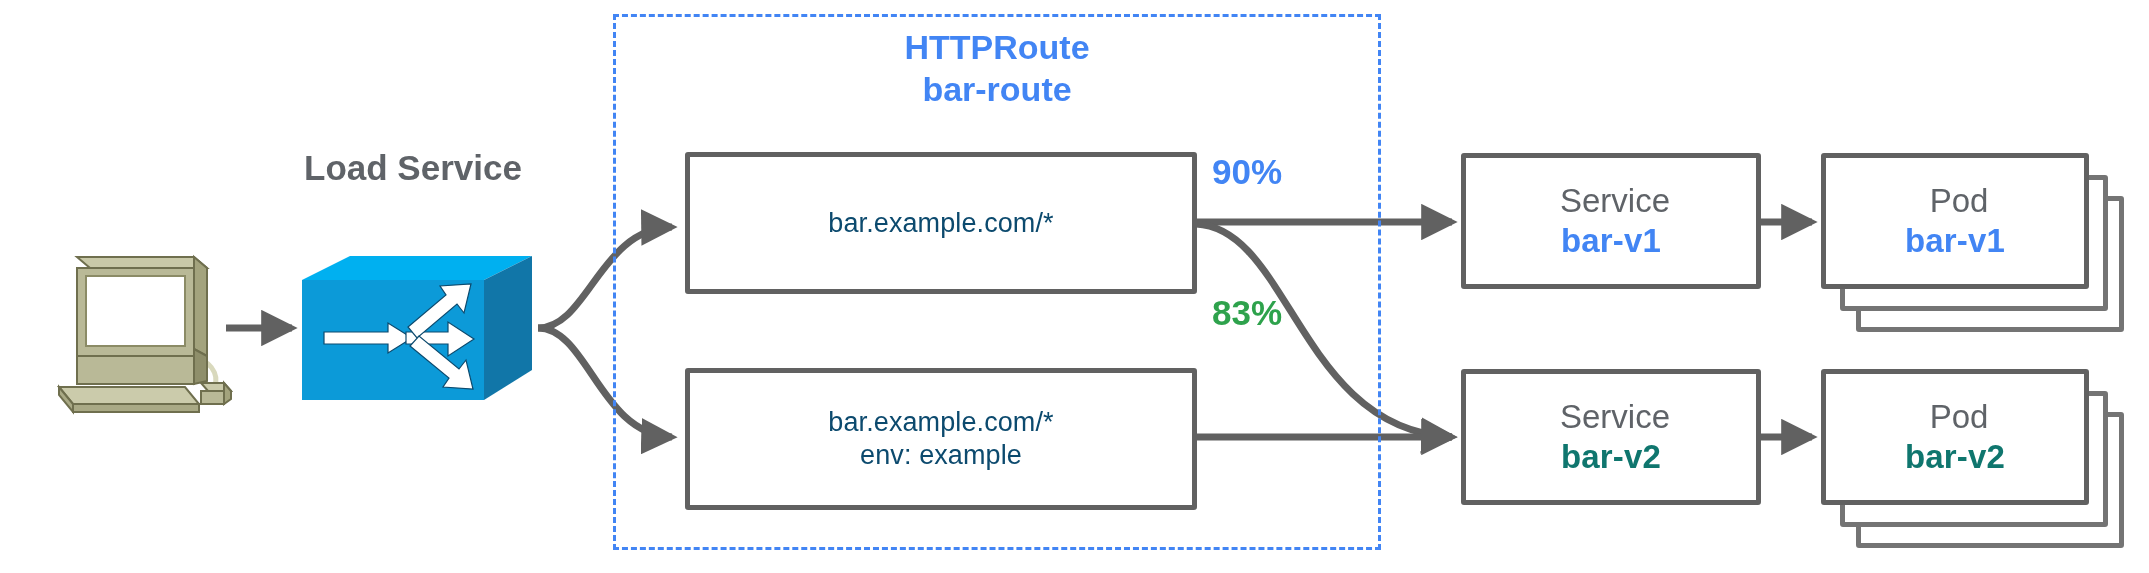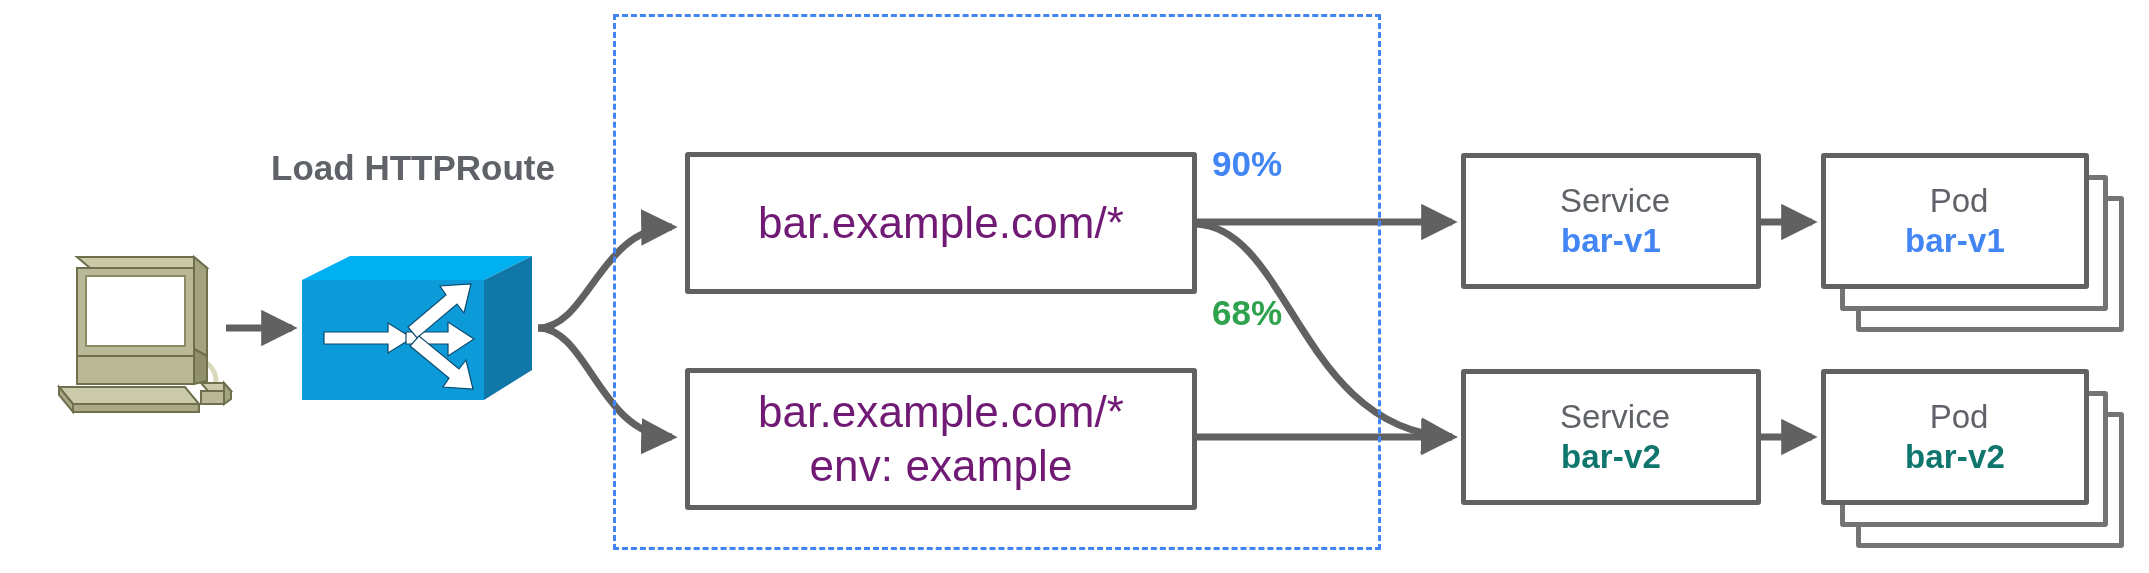--- a/index.html
+++ b/index.html
@@ -46,23 +46,23 @@
   .node .line1,
   .node .line2 {
     display: block;
     line-height: 1.22;
     white-space: nowrap;
   }
 
   
   .match-box .line1,
   .match-box .line2 {
-    font-size: 44px;
+    font-size: 27px;
     font-weight: 400;
-    color: #701a75;
+    color: #0c4a6e;
     letter-spacing: 0.1px;
   }
 
   
   .kube-box .line1 {
     font-size: 33px;
     font-weight: 400;
     color: #5f6368;
     margin-left: 8px;
   }
@@ -212,37 +212,41 @@
       <polygon points="28,84 92,84 92,75 116,90 92,105 92,96 28,96"></polygon>
 
       <polygon points="110,84 152,84 152,74 178,91 152,108 152,96 110,96"></polygon>
 
       <polygon points="112,79 150,47 144,38 175,36 168,65 161,56 121,90"></polygon>
 
       <polygon points="114,98 153,130 147,139 177,141 170,112 163,121 123,88"></polygon>
     </g>
   </svg>
 
-  <div id="load-balancer-label" class="free-label" style="left:248px; top:148px; width:330px;">Load HTTPRoute</div>
+  <div id="load-balancer-label" class="free-label" style="left:248px; top:148px; width:330px;">Load Service</div>
 
   <div id="httproute-frame" style="left:613px; top:14px; width:768px; height:536px;"></div>
 
+  <div id="httproute-title" style="left:613px; top:26px; width:768px;">
+    <span>HTTPRoute</span><br>
+    <span>bar-route</span>
+  </div>
 
   <div class="node match-box" style="left:685px; top:152px; width:512px; height:142px;">
     <span class="line1">bar.example.com/*</span>
   </div>
 
   <div class="node match-box" style="left:685px; top:368px; width:512px; height:142px;">
     <span class="line1">bar.example.com/*</span>
     <span class="line2">env: example</span>
   </div>
 
-  <div id="weight-90" class="free-label weight-label" style="left:1212px; top:144px;">90%</div>
-
-  <div id="weight-10" class="free-label weight-label" style="left:1212px; top:293px;">68%</div>
+  <div id="weight-90" class="free-label weight-label" style="left:1212px; top:152px;">90%</div>
+
+  <div id="weight-10" class="free-label weight-label" style="left:1212px; top:293px;">83%</div>
 
   <div class="node kube-box v1" style="left:1461px; top:153px; width:300px; height:136px;">
     <span class="line1">Service</span>
     <span class="line2">bar-v1</span>
   </div>
 
   <div class="node kube-box v2" style="left:1461px; top:369px; width:300px; height:136px;">
     <span class="line1">Service</span>
     <span class="line2">bar-v2</span>
   </div>

